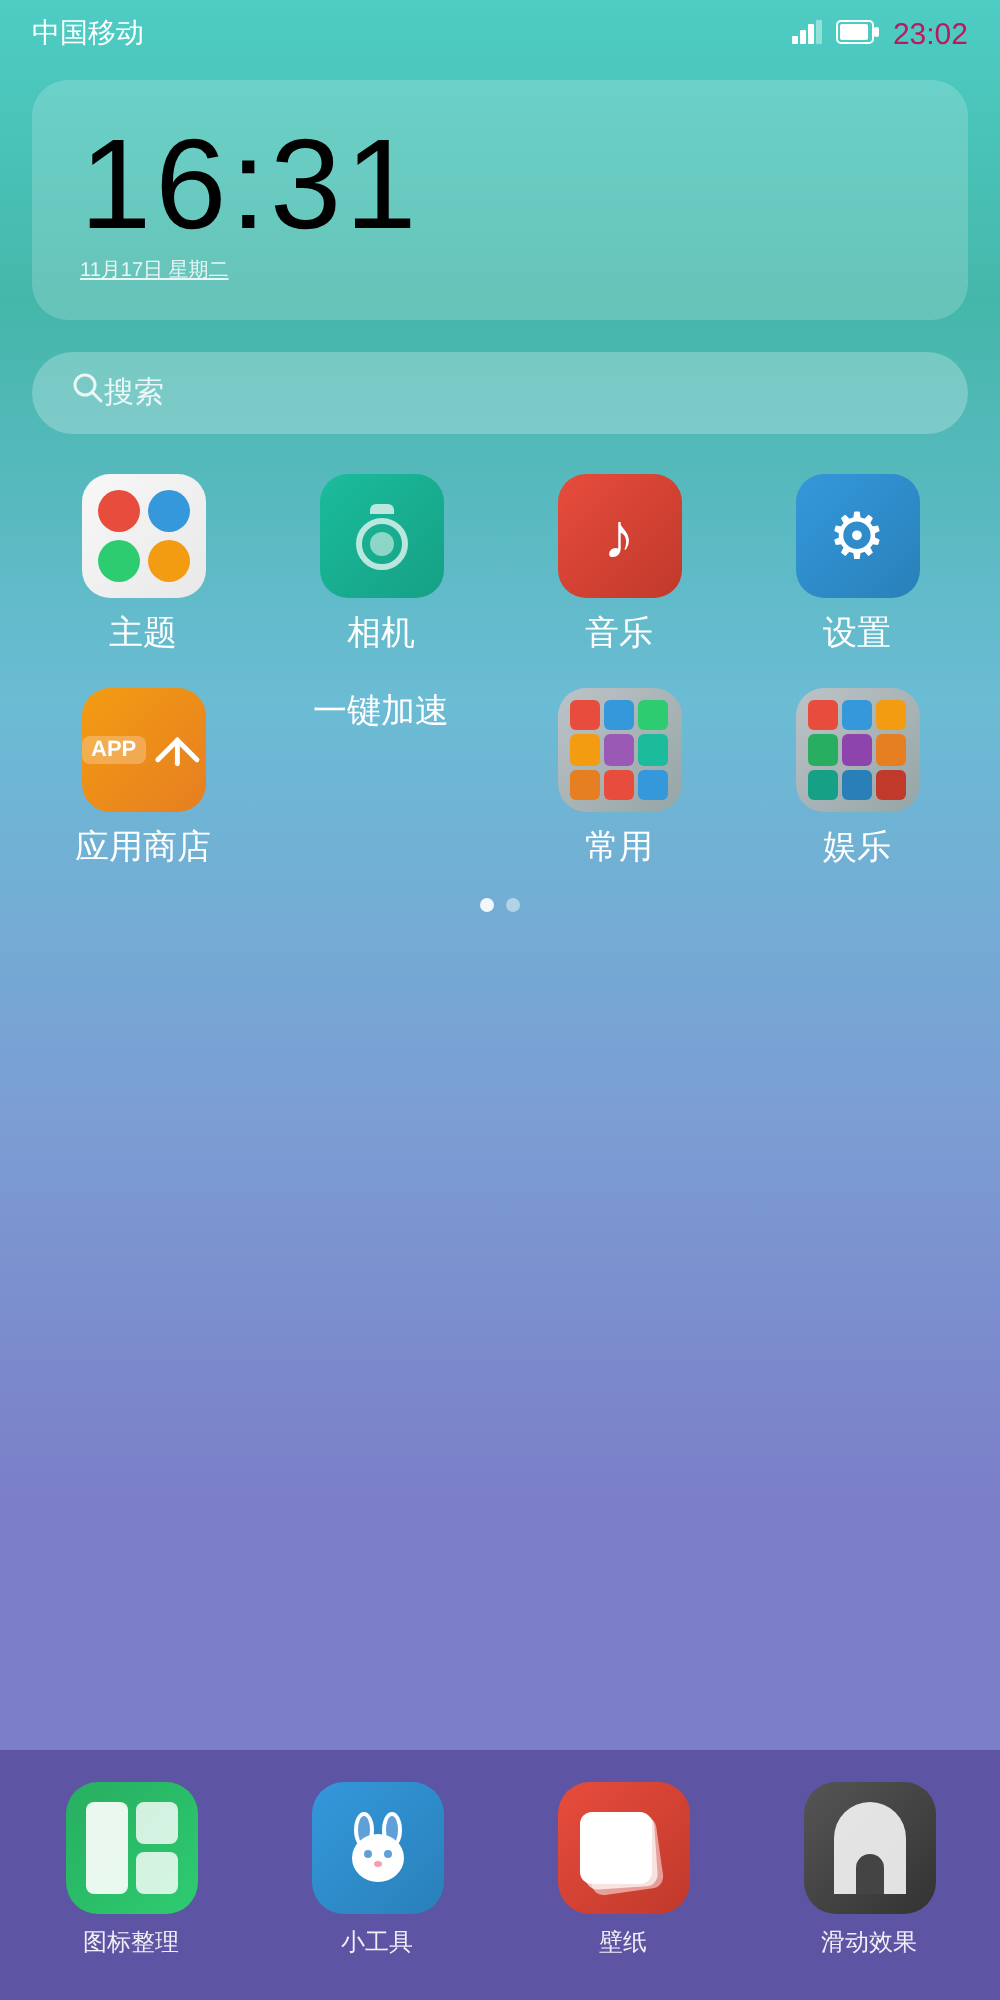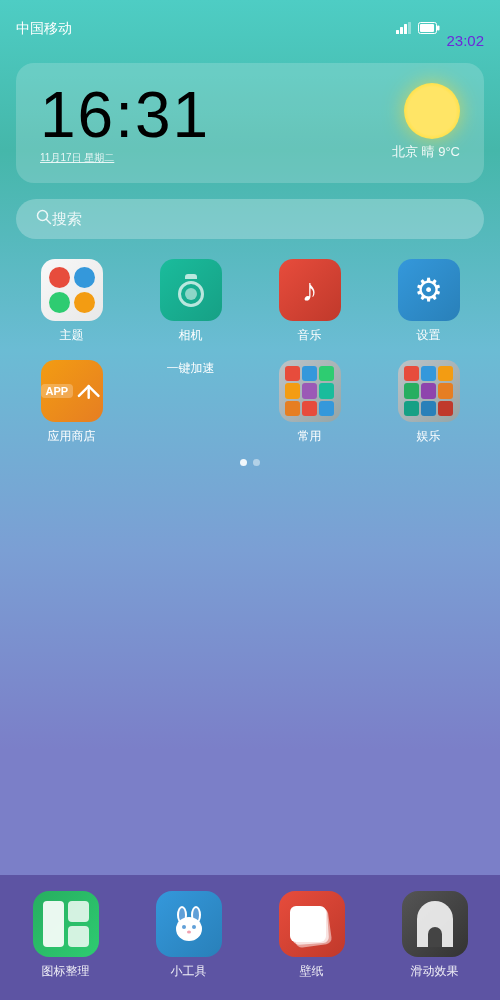--- a/index.html
+++ b/index.html
@@ -117,21 +117,21 @@
       height: 62px;
       border-radius: 14px;
       display: flex;
       align-items: center;
       justify-content: center;
       font-size: 28px;
       color: white;
     }
     .app-label {
       color: white;
-      font-size: 12px;
+      font-size: 17px;
       text-align: right;
     }
 
     
     .icon-theme { background: linear-gradient(135deg, #f8f8f8 0%, #e8e8e8 100%); }
     .icon-camera { background: linear-gradient(135deg, #1abc9c 0%, #16a085 100%); }
     .icon-music { background: linear-gradient(135deg, #e74c3c 0%, #c0392b 100%); }
     .icon-settings { background: linear-gradient(135deg, #3498db 0%, #2980b9 100%); }
     .icon-appstore { background: linear-gradient(135deg, #f39c12 0%, #e67e22 100%); }
     .icon-boost { background: linear-gradient(135deg, #27ae60 0%, #2ecc71 100%); }
@@ -318,34 +318,30 @@
         <rect x="12" y="0" width="3" height="12" rx="0.5" opacity="0.4"></rect>
       </svg>
     </span>
     <span>
       <svg width="22" height="12" viewBox="0 0 22 12" fill="none">
         <rect x="0.5" y="0.5" width="18" height="11" rx="2" stroke="white" stroke-width="1"></rect>
         <rect x="2" y="2" width="14" height="8" rx="1" fill="white"></rect>
         <rect x="19" y="3.5" width="2.5" height="5" rx="1" fill="white"></rect>
       </svg>
     </span>
-    <span style="font-size:15px;font-weight:500;color:#6d28d9;margin-top:24px;">23:02</span>
+    <span style="font-size:15px;font-weight:500;color:#be185d;">23:02</span>
   </div>
 </div>
 
 <div id="main-content">
 
   <div id="widget-card">
     <div>
       <div class="widget-time">16:31</div>
       <div class="widget-date">11月17日 星期二</div>
-    </div>
-    <div class="weather-info">
-      <div class="sun-icon"></div>
-      <div class="weather-desc">北京 晴  9°C</div>
     </div>
   </div>
 
   <div id="search-bar">
     <span>
       <svg width="16" height="16" viewBox="0 0 16 16" fill="none">
         <circle cx="6.5" cy="6.5" r="5" stroke="rgba(255,255,255,0.85)" stroke-width="1.5"></circle>
         <line x1="10.5" y1="10.5" x2="14.5" y2="14.5" stroke="rgba(255,255,255,0.85)" stroke-width="1.5" stroke-linecap="round"></line>
       </svg>
     </span>

